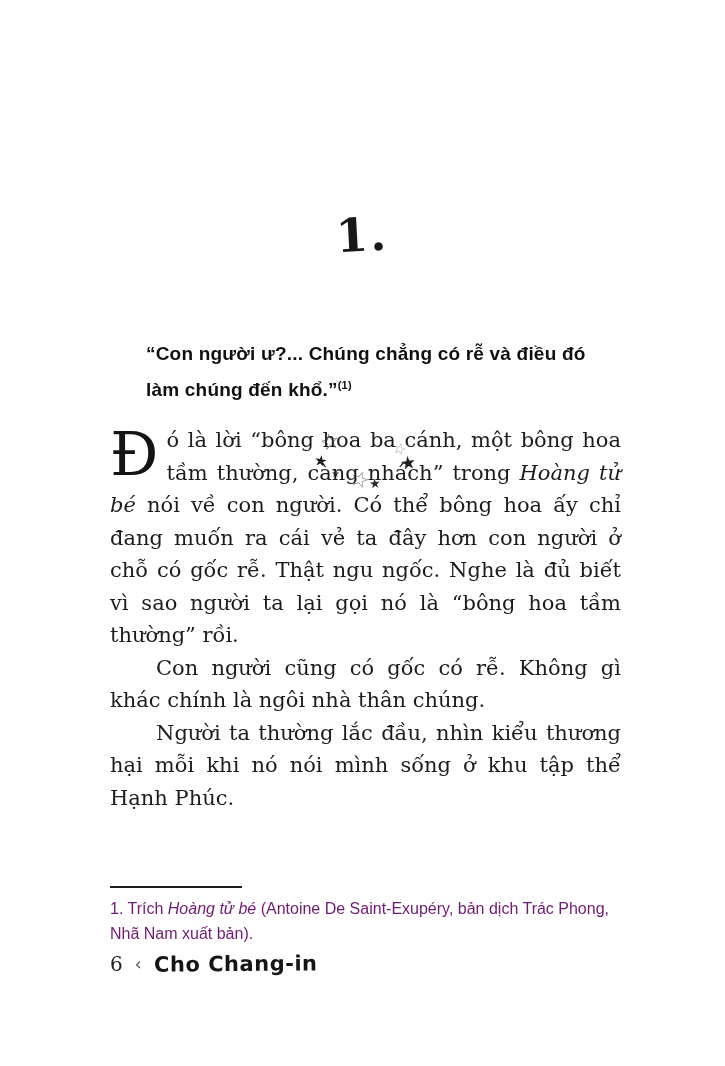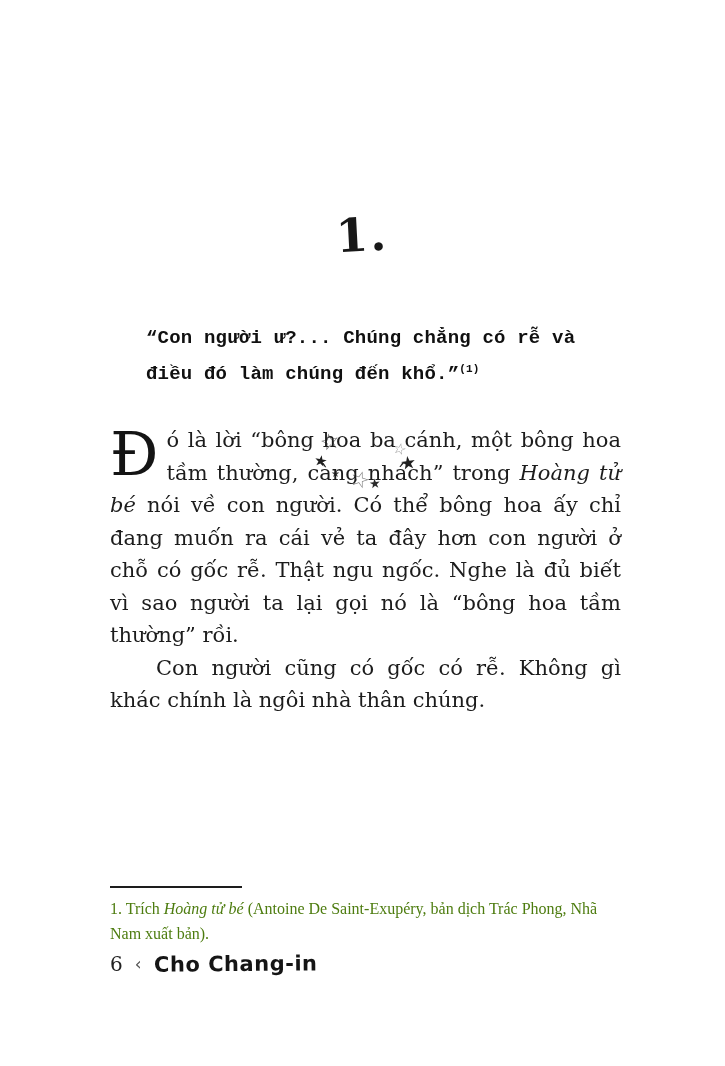--- a/index.html
+++ b/index.html
@@ -45,24 +45,24 @@
   .star-2 { left: 314px; top: 249px; font-size: 15px; color: #1f1f1f; transform: rotate(10deg); }
   .star-3 { left: 331px; top: 264px; font-size: 10px; color: #3a3a3a; }
   .star-4 { left: 393px; top: 237px; font-size: 15px; color: #9a9a9a; transform: rotate(14deg); }
   .star-5 { left: 400px; top: 249px; font-size: 18px; color: #1f1f1f; transform: rotate(-8deg); }
   .star-6 { left: 350px; top: 264px; font-size: 22px; color: #7c7c7c; transform: rotate(18deg); }
   .star-7 { left: 369px; top: 272px; font-size: 13px; color: #2a2a2a; transform: rotate(-6deg); }
 
   
   .epigraph {
     position: absolute;
-    top: 320px;
+    top: 336px;
     left: 146px;
     width: 462px;
-    font-family: Liberation Mono, monospace;
+    font-family: Liberation Sans, sans-serif;
     font-weight: 700;
     font-size: 19px;
     line-height: 36px;
     color: #101010;
     letter-spacing: 0.2px;
   }
   .epigraph sup {
     font-size: 11px;
     font-weight: 700;
     vertical-align: super;
@@ -107,24 +107,24 @@
     left: 110px;
     width: 132px;
     height: 2px;
     background: #1d1d1d;
   }
   .footnote {
     position: absolute;
     top: 896px;
     left: 110px;
     width: 515px;
-    font-family: Liberation Serif, serif;
+    font-family: Liberation Sans, sans-serif;
     font-size: 16px;
     line-height: 25px;
-    color: #4d7c0f;
+    color: #701a75;
   }
   .footnote i { font-style: italic; }
 
   
   .page-footer {
     position: absolute;
     top: 952px;
     left: 110px;
     display: flex;
     align-items: center;
@@ -163,20 +163,21 @@
     <span class="star star-6">☆</span>
     <span class="star star-7">★</span>
     <span class="chapter-number">1.</span>
   </div>
 
   <div class="epigraph"><span>“Con người ư?... Chúng chẳng có rễ và điều đó làm chúng đến khổ.”</span><sup>(1)</sup></div>
 
   <div class="body-text">
     <p class="para first"><span class="dropcap">Đ</span><span>ó là lời “bông hoa ba cánh, một bông hoa tầm thường, càng nhách” trong </span><i>Hoàng tử bé</i><span> nói về con người. Có thể bông hoa ấy chỉ đang muốn ra cái vẻ ta đây hơn con người ở chỗ có gốc rễ. Thật ngu ngốc. Nghe là đủ biết vì sao người ta lại gọi nó là “bông hoa tầm thường” rồi.</span></p>
     <p class="para">Con người cũng có gốc có rễ. Không gì khác chính là ngôi nhà thân chúng.</p>
+    <p class="para">Người ta thường lắc đầu, nhìn kiểu thương hại mỗi khi nó nói mình sống ở khu tập thể Hạnh Phúc.</p>
   </div>
 
   <div class="footnote-rule"></div>
 
   <div class="footnote"><span>1. Trích </span><i>Hoàng tử bé</i><span> (Antoine De Saint-Exupéry, bản dịch Trác Phong, Nhã Nam xuất bản).</span></div>
 
   <div class="page-footer">
     <span class="footer-page-number">6</span>
     <span class="footer-separator">‹</span>
     <span class="footer-book-title">Cho Chang-in</span>

